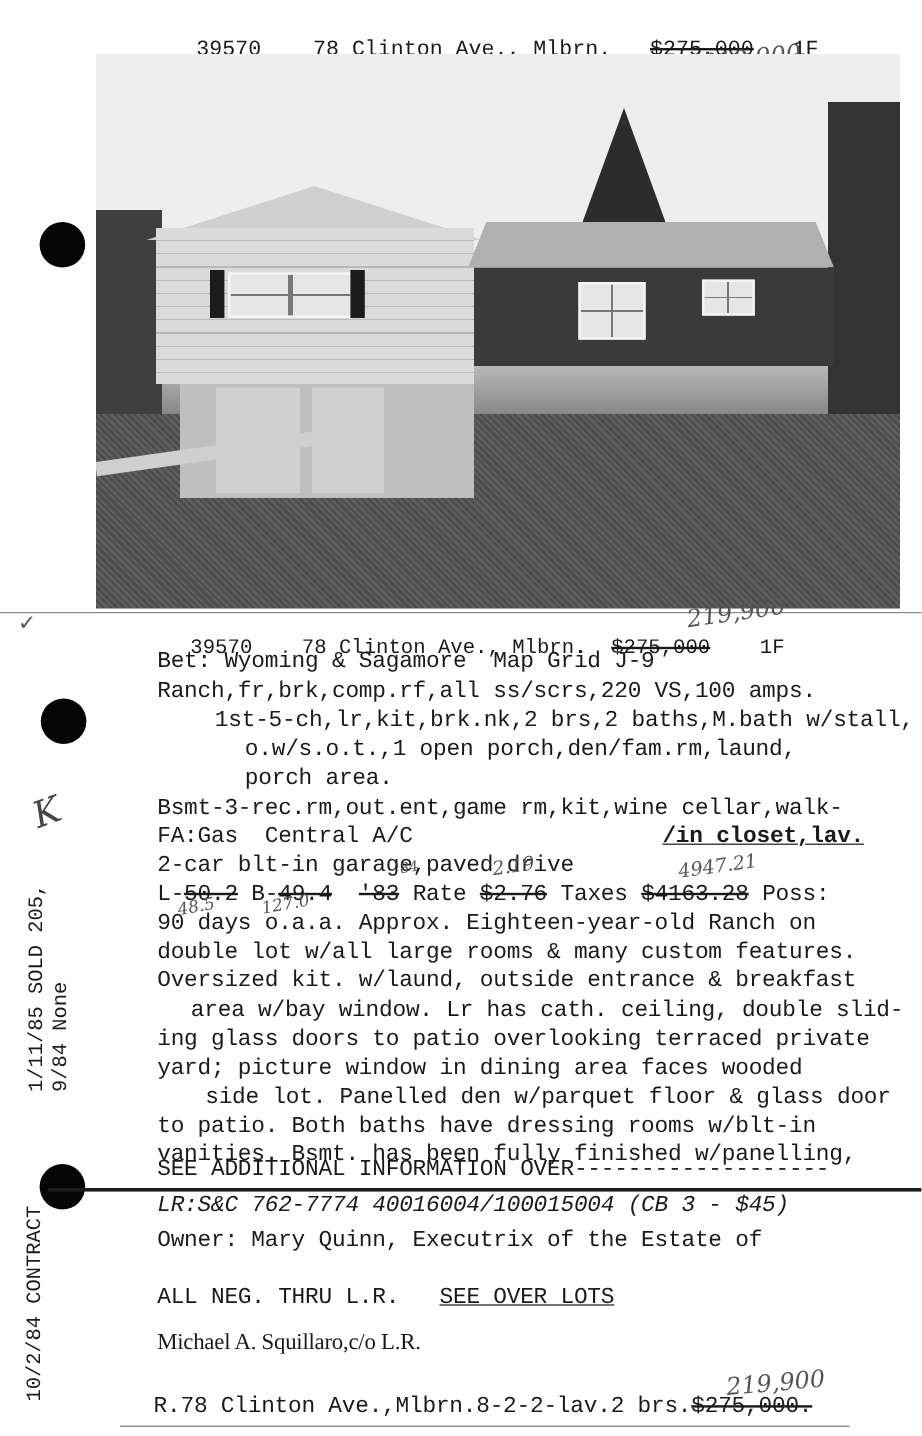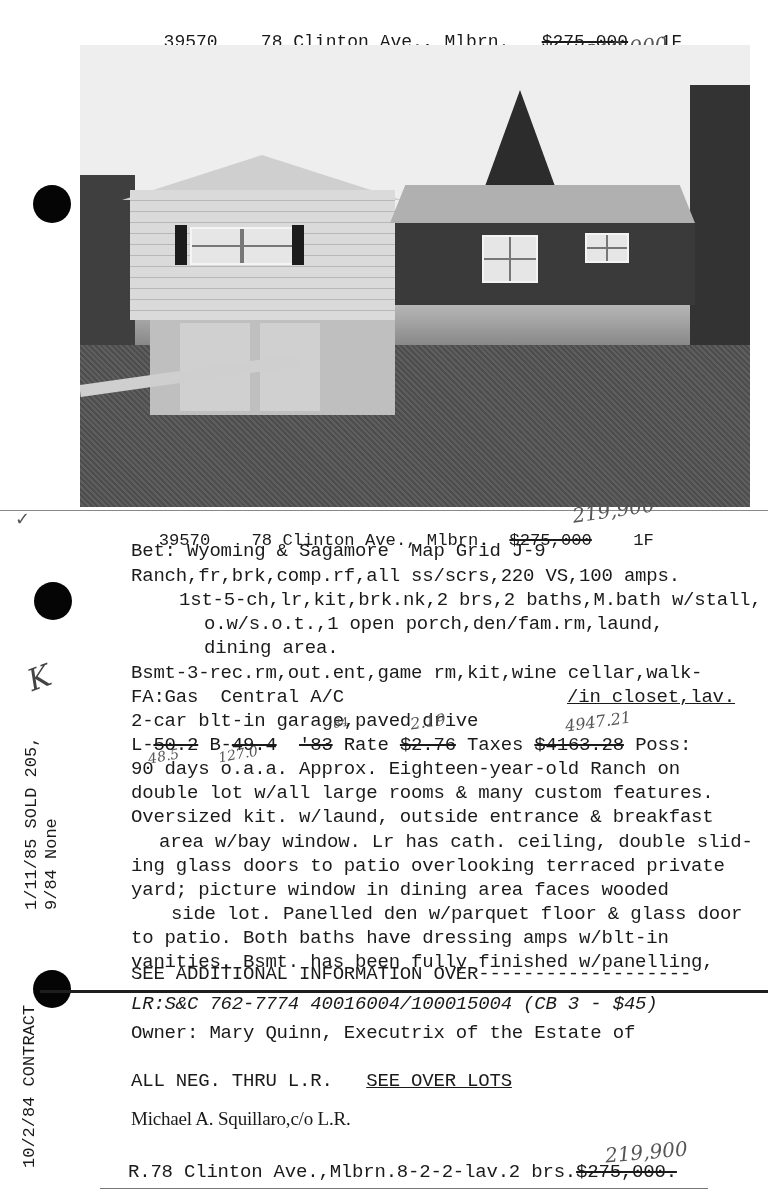--- a/index.html
+++ b/index.html
@@ -82,42 +82,42 @@
 <div class="abs hand" style="left:15px; top:508px; font-size:18px; font-style:normal;">✓</div>
 <div class="abs mono" style="left:138px; top:512px; font-size:17.2px; white-space:pre;">
   <span>39570</span><span>    </span><span>78 Clinton Ave., Mlbrn.</span><span>  </span><span class="strike">$275,000</span><span>    </span><span>1F</span>
 </div>
 <div class="abs hand" style="left:572px; top:498px; font-size:20px; transform:rotate(-8deg);">219,900</div>
 
 <div class="line mono" style="top:539px;">Bet: Wyoming &amp; Sagamore  Map Grid J-9</div>
 <div class="line mono" style="top:564px;">Ranch,fr,brk,comp.rf,all ss/scrs,220 VS,100 amps.</div>
 <div class="line mono" style="top:588px;margin-left:48px;">1st-5-ch,lr,kit,brk.nk,2 brs,2 baths,M.bath w/stall,</div>
 <div class="line mono" style="top:612px; left:204px;">o.w/s.o.t.,1 open porch,den/fam.rm,laund,</div>
-<div class="line mono" style="top:636px; left:204px;">dining area.</div>
+<div class="line mono" style="top:636px; left:204px;">porch area.</div>
 <div class="line mono" style="top:661px;">Bsmt-3-rec.rm,out.ent,game rm,kit,wine cellar,walk-</div>
 <div class="line mono" style="top:685px;">FA:Gas  Central A/C</div>
-<div class="line mono underline" style="top:685px; left:567px;">/in closet,lav.</div>
+<div class="line mono underline" style="top:685px; left:552px;font-weight:bold;">/in closet,lav.</div>
 <div class="line mono" style="top:709px;">2-car blt-in garage,paved drive</div>
 
 <div class="line mono" style="top:733px;"><span>L-</span><span class="strike">50.2</span><span> B-</span><span class="strike">49.4</span><span>  </span><span class="strike">'83</span><span> Rate </span><span class="strike">$2.76</span><span> Taxes </span><span class="strike">$4163.28</span><span> Poss:</span></div>
 
 <div class="abs hand" style="left:148px; top:748px; font-size:14px; transform:rotate(-10deg);">48.5</div>
 <div class="abs hand" style="left:218px; top:746px; font-size:14px; transform:rotate(-10deg);">127.0</div>
 <div class="abs hand" style="left:330px; top:716px; font-size:12px; transform:rotate(-10deg);">'84</div>
 <div class="abs hand" style="left:410px; top:712px; font-size:16px; transform:rotate(-8deg);">2.19</div>
 <div class="abs hand" style="left:565px; top:712px; font-size:16px; transform:rotate(-8deg);">4947.21</div>
 
 <div class="line mono" style="top:757px;">90 days o.a.a. Approx. Eighteen-year-old Ranch on</div>
 <div class="line mono" style="top:781px;">double lot w/all large rooms &amp; many custom features.</div>
 <div class="line mono" style="top:805px;">Oversized kit. w/laund, outside entrance &amp; breakfast</div>
 <div class="line mono" style="top:830px;margin-left:28px;">area w/bay window. Lr has cath. ceiling, double slid-</div>
 <div class="line mono" style="top:854px;">ing glass doors to patio overlooking terraced private</div>
 <div class="line mono" style="top:878px;">yard; picture window in dining area faces wooded</div>
 <div class="line mono" style="top:902px;margin-left:40px;">side lot. Panelled den w/parquet floor &amp; glass door</div>
-<div class="line mono" style="top:926px;">to patio. Both baths have dressing amps w/blt-in</div>
+<div class="line mono" style="top:926px;">to patio. Both baths have dressing rooms w/blt-in</div>
 <div class="line mono" style="top:950px;">vanities. Bsmt. has been fully finished w/panelling,</div>
 <div class="line mono" style="top:962px; top:962px;">SEE ADDITIONAL INFORMATION OVER-------------------</div>
 
 <div class="hr-thick" style="top:990px;"></div>
 
 <div class="line mono" style="top:992px;font-style:italic;">LR:S&amp;C 762-7774 40016004/100015004 (CB 3 - $45)</div>
 <div class="line mono" style="top:1021px;">Owner: Mary Quinn, Executrix of the Estate of</div>
 <div class="line mono" style="top:1107px;font-family:Liberation Serif, serif;">Michael A. Squillaro,c/o L.R.</div>
 <div class="line mono" style="top:1069px;"><span>ALL NEG. THRU L.R.</span><span>   </span><span class="underline">SEE OVER LOTS</span></div>
 

